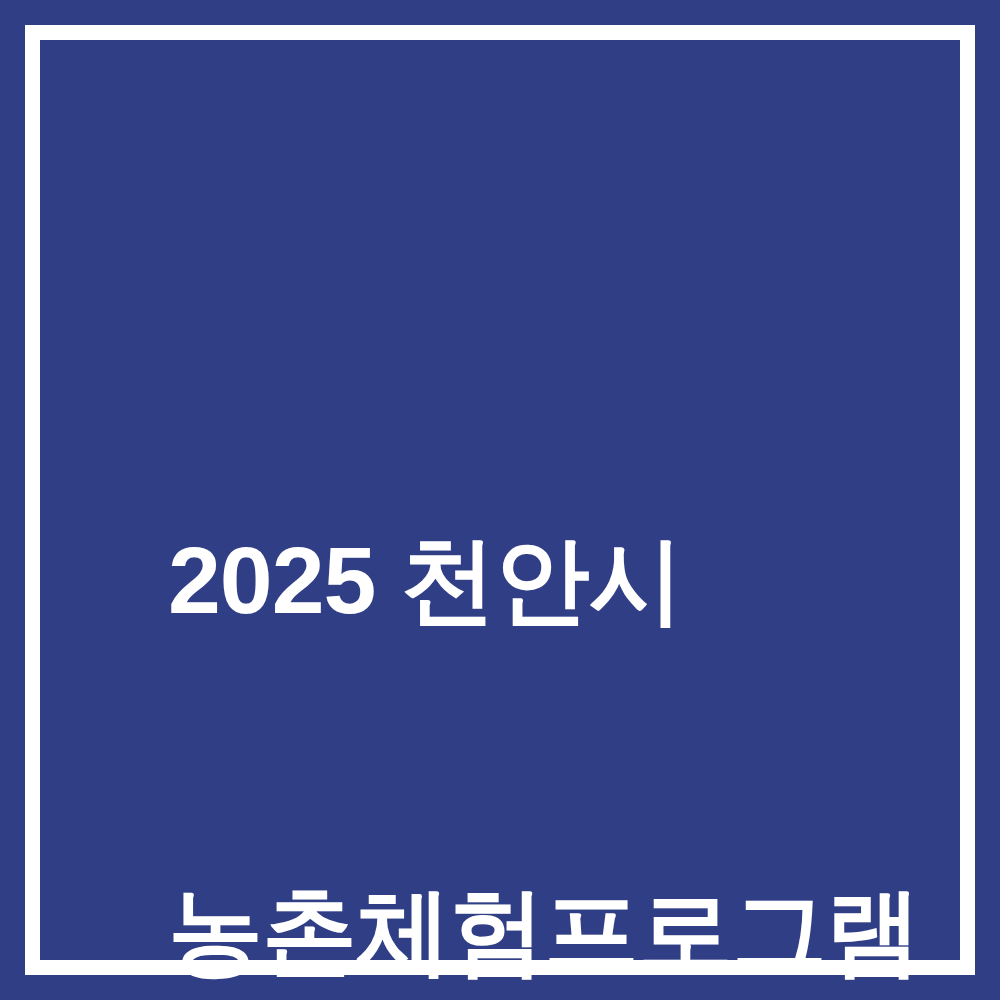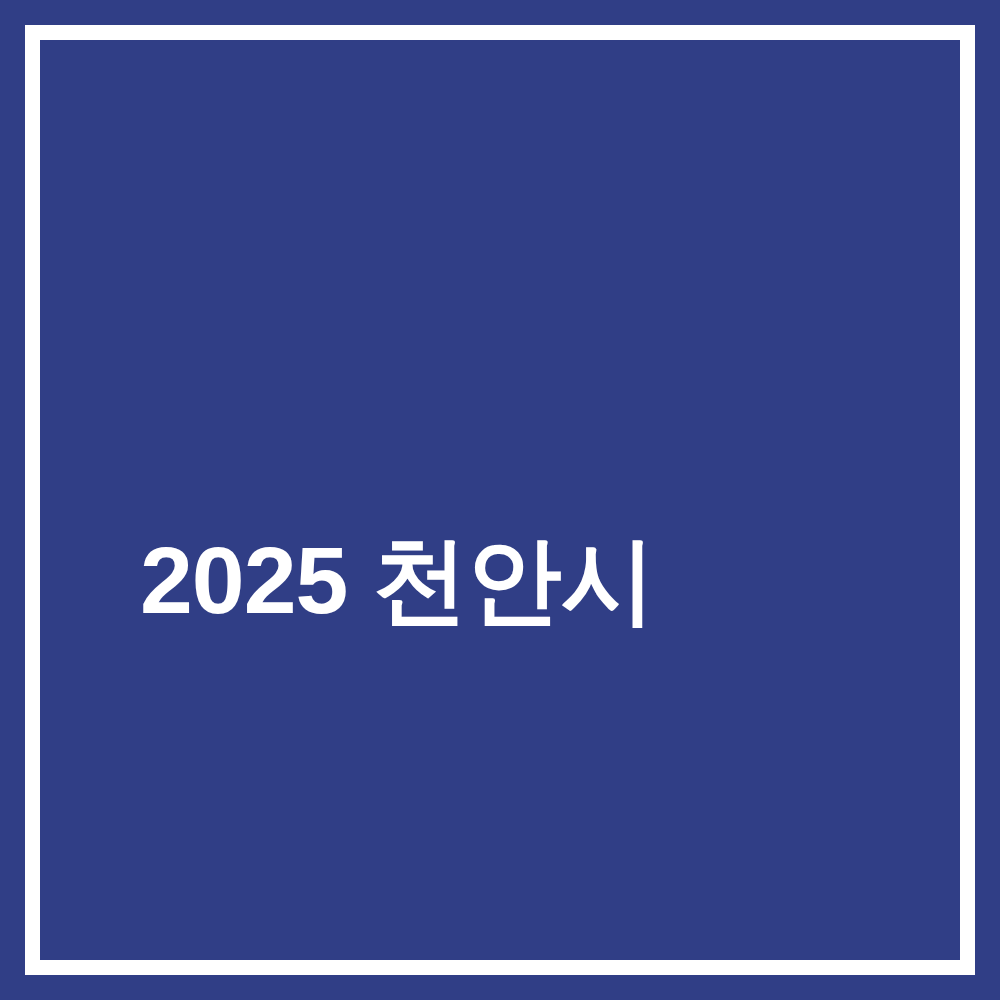--- a/index.html
+++ b/index.html
@@ -40,32 +40,34 @@
     font-size: 95px;
     line-height: 117px;
     font-weight: bold;
     letter-spacing: -1px;
     white-space: pre;
     text-align: left;
   }
   #headline .line {
     display: block;
     white-space: pre;
+    margin-left: 28px;
   }
 </style>
 </head>
 <body>
 
 <div id="card">
 
   <div id="bg-outer" style="background: rgb(48, 62, 134);"></div>
 
   <div id="frame" style="background: rgb(48, 62, 134); border-color: rgb(255, 255, 255);">
 
     <div id="headline" style="color: rgb(255, 255, 255);">
       <span class="line">2025 천안시</span>
+      <span class="line">농촌체험프로그램</span>
       
       
     </div>
 
   </div>
 
 </div>
 
 </body></html>

